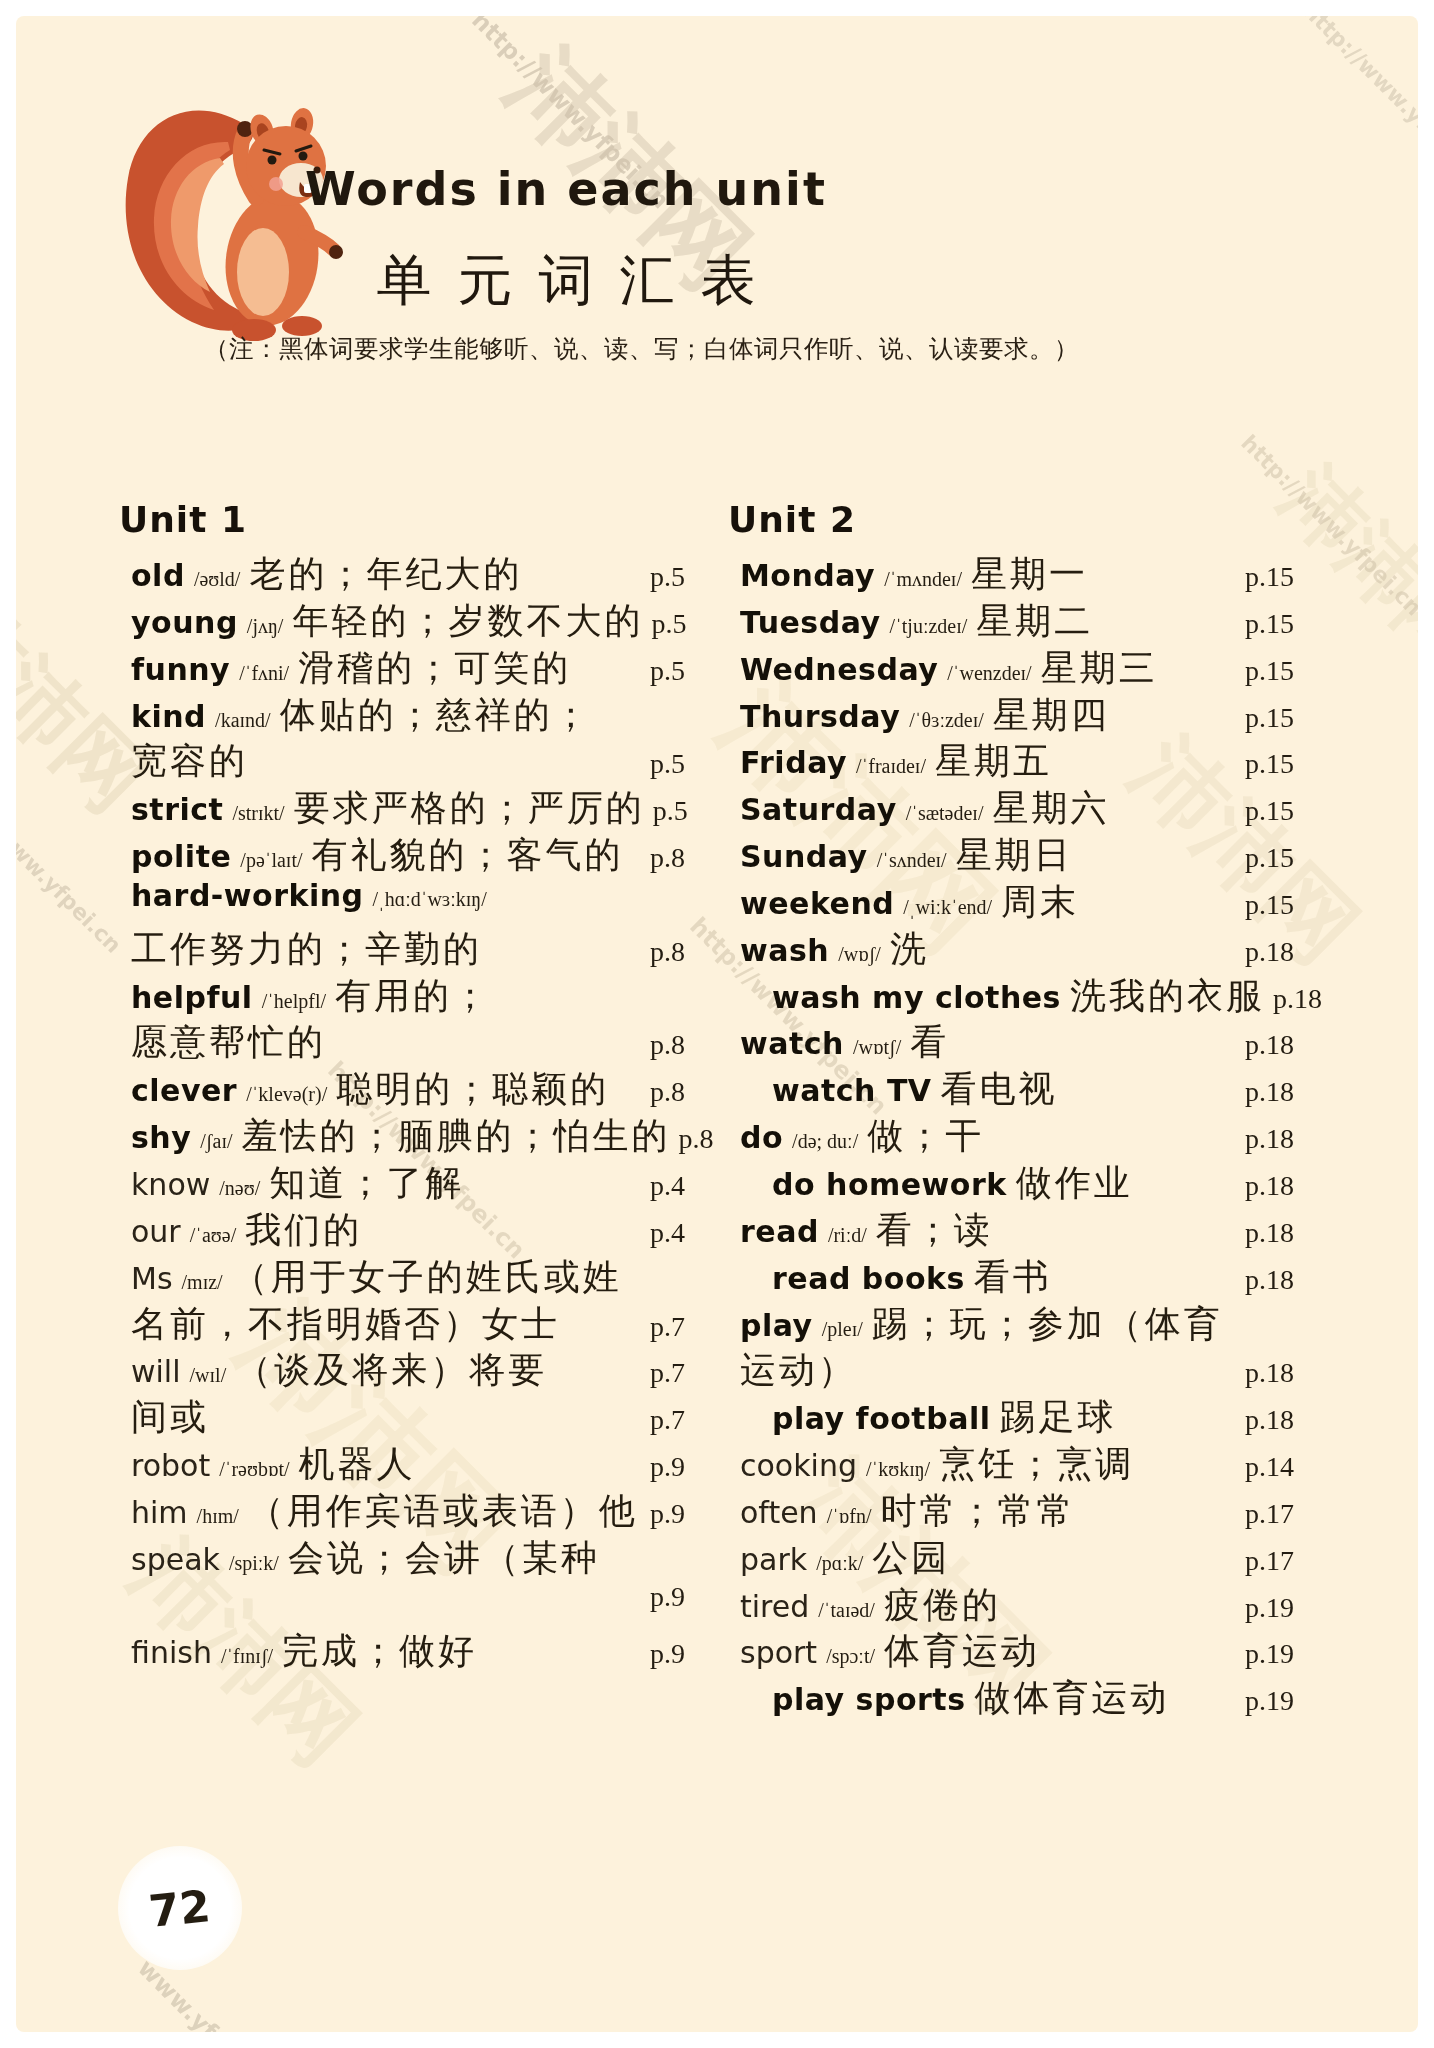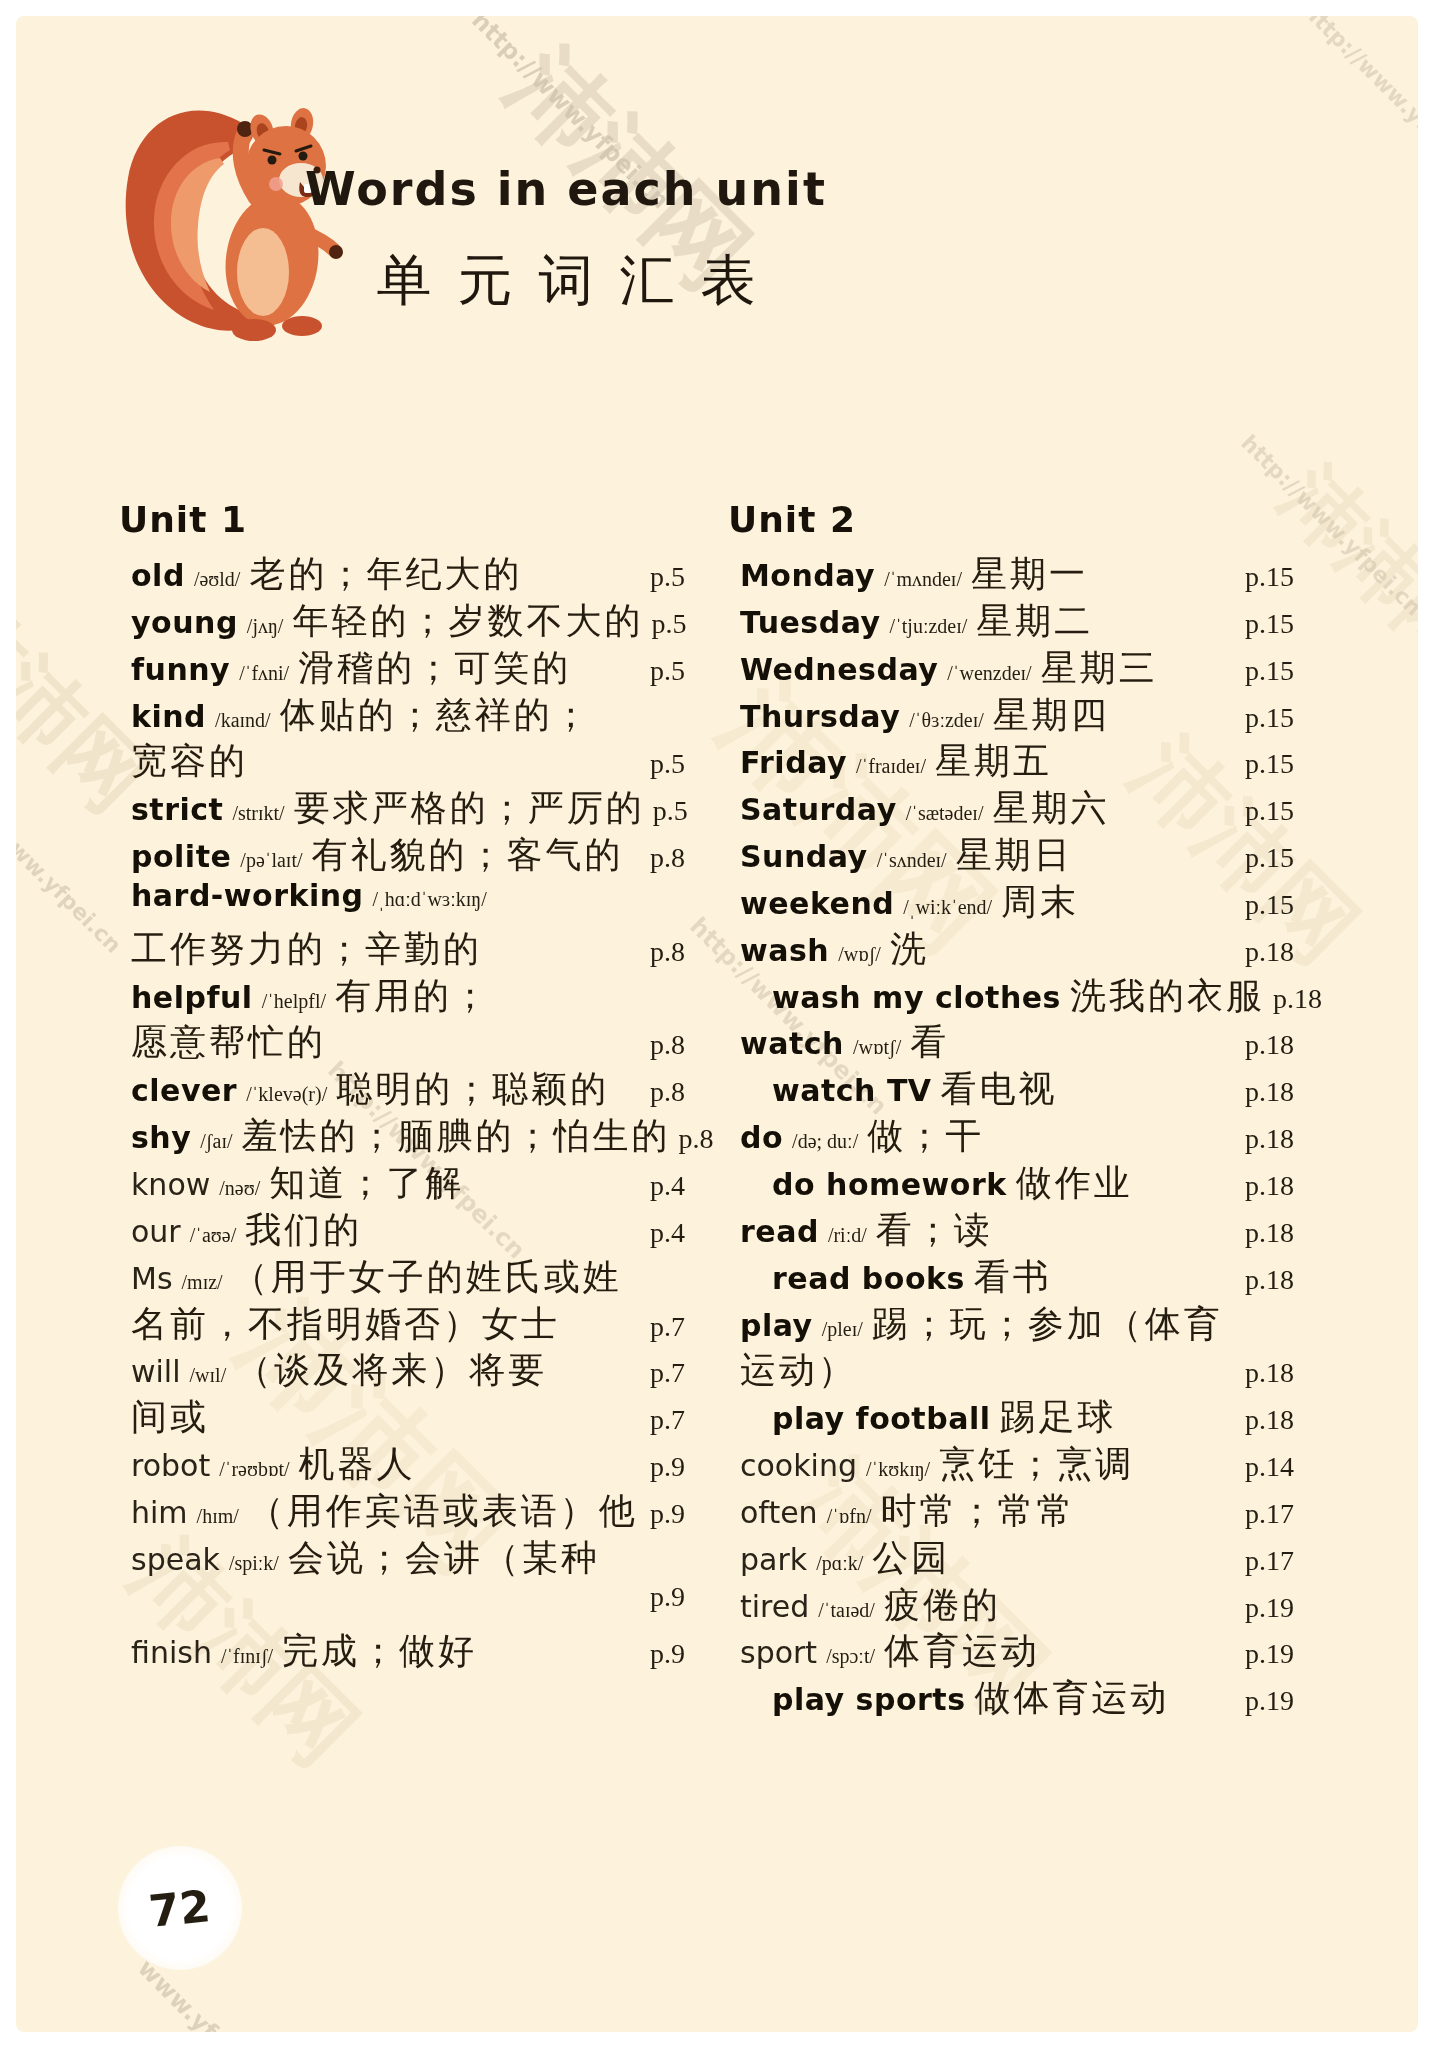--- a/index.html
+++ b/index.html
@@ -102,20 +102,21 @@
         <rect x="200" y="104" width="8" height="9" rx="2" fill="#ffffff"></rect>
 
         <circle cx="172" cy="104" r="7" fill="#f2a192" opacity="0.85"></circle>
 
         <path d="M200,152 C214,158 224,164 230,170" stroke="#df7242" stroke-width="14" fill="none" stroke-linecap="round"></path>
         <circle cx="232" cy="172" r="7" fill="#4f2410"></circle>
       </svg>
 
       <div class="title-en">Words in each unit</div>
       <div class="title-zh">单元词汇表</div>
+      <div class="note">（注：黑体词要求学生能够听、说、读、写；白体词只作听、说、认读要求。）</div>
 
       <div class="col col-0" id="col-0">
         <div class="unit-header">Unit 1</div>
         <div class="rows">
             <div class="row">
               <span class="en bold">old</span>
               <span class="phon">/əʊld/</span>
               <span class="zh">老的；年纪大的</span>
               <span class="pg">p.5</span>
             </div>

